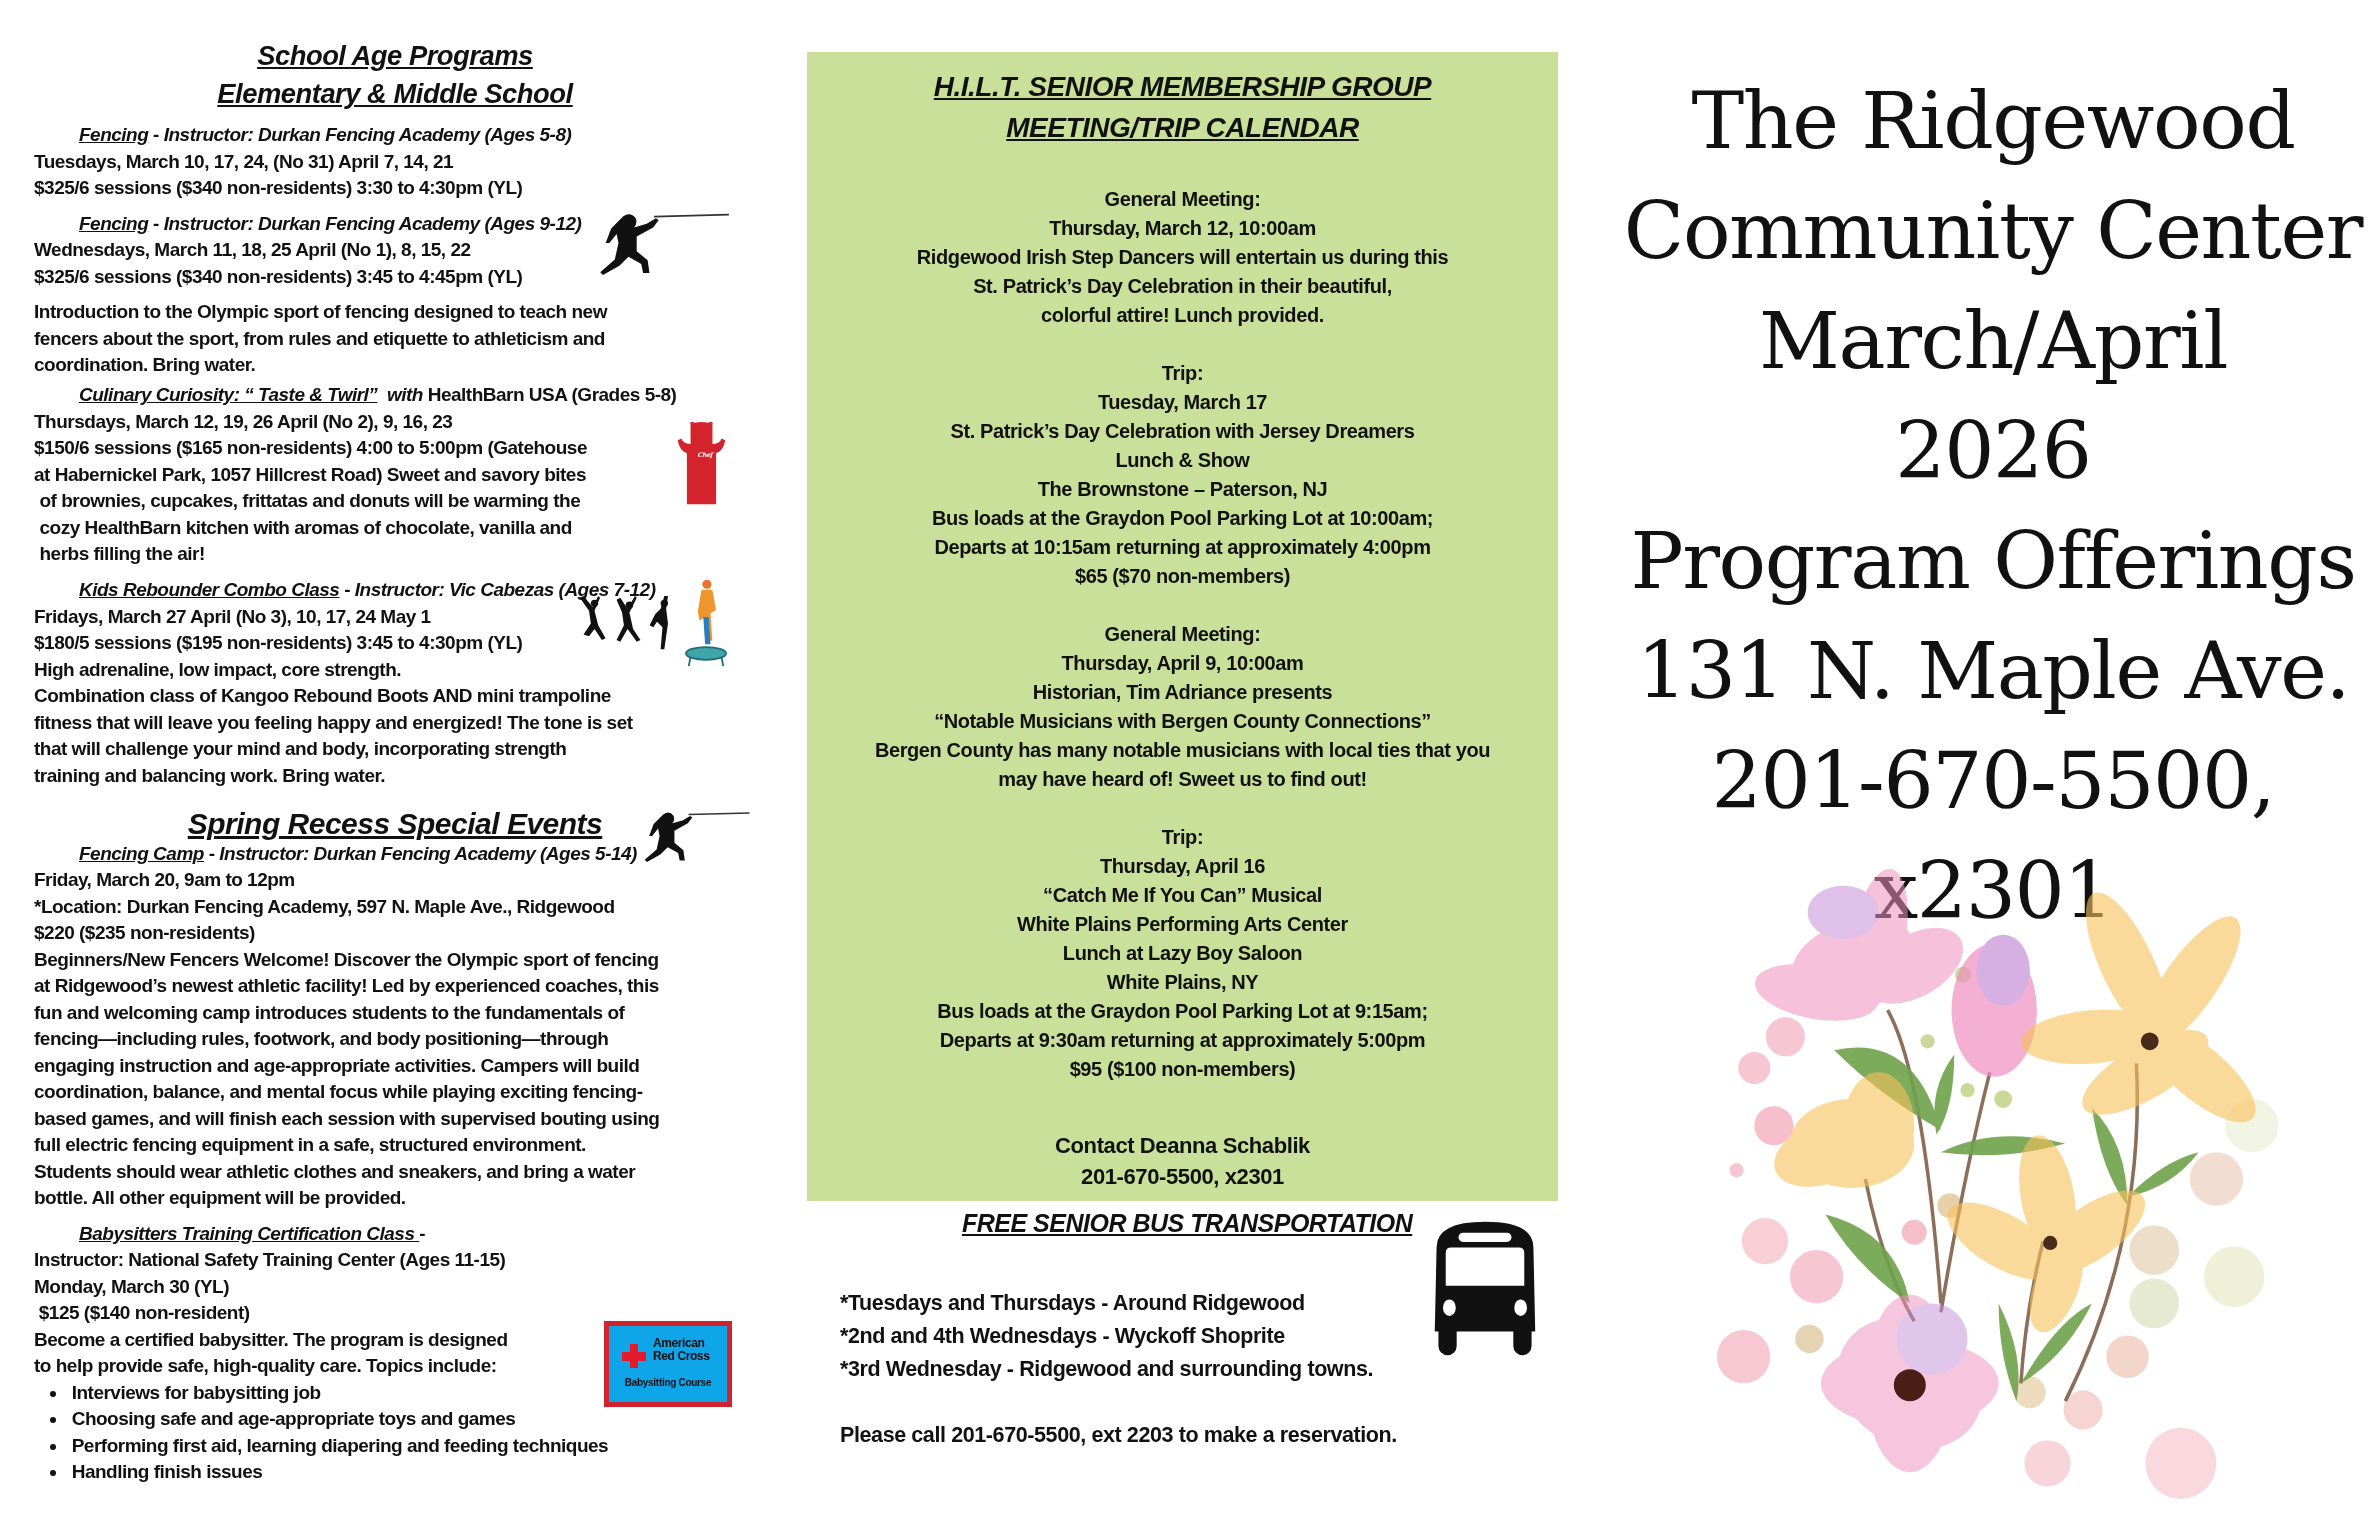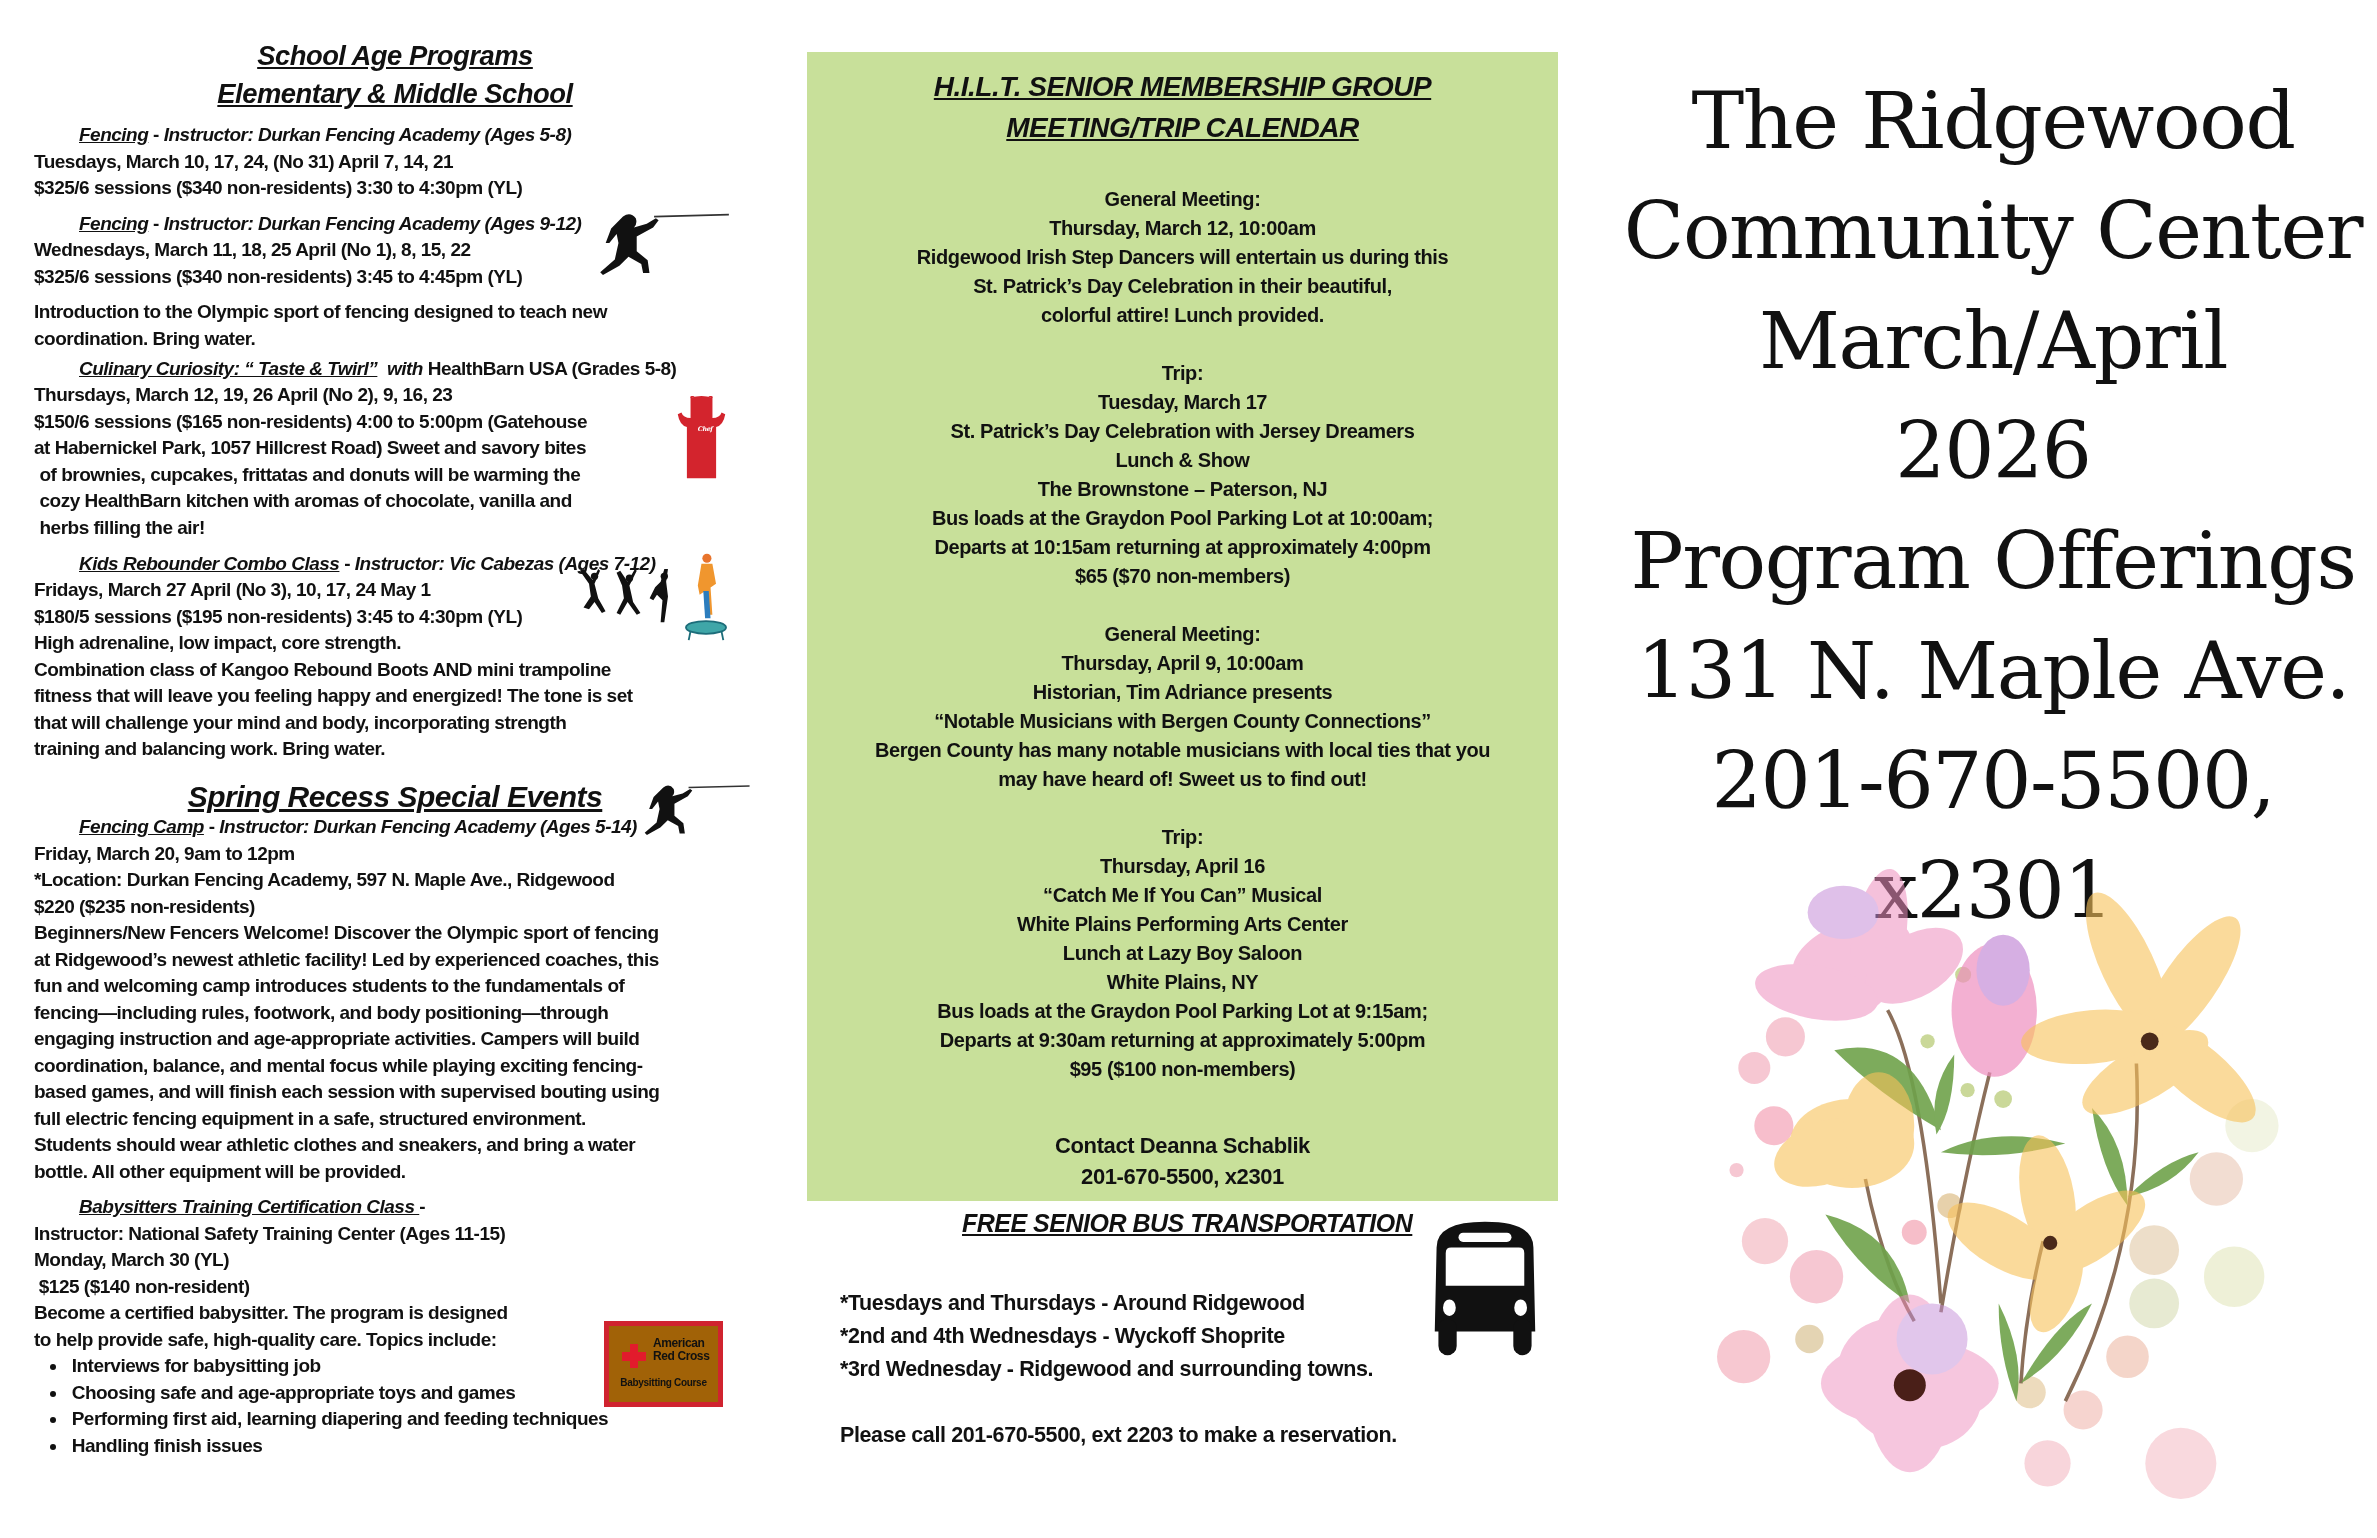--- a/index.html
+++ b/index.html
@@ -36,21 +36,21 @@
 
   
   #cover { left:1609px; top:66px; width:768px; text-align:center; font-family:"DejaVu Serif", serif;
            font-size:79px; line-height:110px; font-weight:normal; letter-spacing:-1.4px; color:#111; }
   #flowers { left:1701px; top:850px; width:622px; height:658px; }
 
   
   .fencer { position:absolute; }
   #apron { position:absolute; }
   #jumpers { position:absolute; }
-  #redcross { position:absolute; left:604px; top:1321px; width:119px; height:86px; border:5.5px solid #d0232f; background:#a16207; box-sizing:border-box; }
+  #redcross { position:absolute; left:604px; top:1321px; width:128px; height:86px; border:5.5px solid #d0232f; background:#0ea5e9; box-sizing:border-box; }
   #redcross .cross { position:absolute; left:12.8px; top:18.3px; width:24px; height:24px; }
   #redcross .cross:before { content:""; position:absolute; left:8.2px; top:0; width:8.2px; height:24px; background:#e21b2c; }
   #redcross .cross:after { content:""; position:absolute; left:0; top:8.2px; width:24px; height:8.2px; background:#e21b2c; }
   #redcross .t1 { position:absolute; left:44px; top:11px; font-size:12px; line-height:12.8px; font-weight:bold; letter-spacing:-0.4px; }
   #redcross .t2 { position:absolute; left:0; right:0; top:51px; text-align:center; font-size:10px; font-weight:bold; letter-spacing:-0.3px; }
 </style>
 </head>
 <body>
 
 <div id="left" class="col">
@@ -70,20 +70,21 @@
       <span class="u">Fencing</span><span> - </span><span class="i">Instructor: Durkan Fencing Academy (Ages 9-12)</span>
     </div>
     <div class="line">Wednesdays, March 11, 18, 25 April (No 1), 8, 15, 22</div>
     <div class="line">$325/6 sessions ($340 non-residents) 3:45 to 4:45pm (YL)</div>
     <svg class="fencer" style="left:558px; top:0px;" width="146" height="64" viewBox="0 0 160 70">
       <path d="M34 6 q8 -6 14 2 q2 6 -2 10 l14 -4 l10 -6 l3 2 l-6 8 l-18 10 l0 16 l12 10 l2 14 l-7 0 l-2 -10 l-14 -8 l-10 10 l-18 10 l-3 -3 l16 -14 l4 -18 l-2 -10 l-8 10 l-4 0 l6 -16 z" fill="#111"></path>
       <line x1="68" y1="6" x2="150" y2="4" stroke="#333" stroke-width="2"></line>
     </svg>
     <div class="desc">
       <div class="line">Introduction to the Olympic sport of fencing designed to teach new</div>
+      <div class="line">fencers about the sport, from rules and etiquette to athleticism and</div>
       <div class="line">coordination. Bring water.</div>
     </div>
   </div>
 
   <div class="prog rel" style="margin-top:3.7px;">
     <div class="prog-head line">
       <span class="u">Culinary Curiosity: “ Taste &amp; Twirl”</span>&nbsp;&nbsp;<span class="i">with</span> <span>HealthBarn USA (Grades 5-8)</span>
     </div>
     <div class="line">Thursdays, March 12, 19, 26  April (No 2), 9, 16, 23</div>
     <div class="line">$150/6 sessions ($165 non-residents) 4:00 to 5:00pm (Gatehouse</div>

